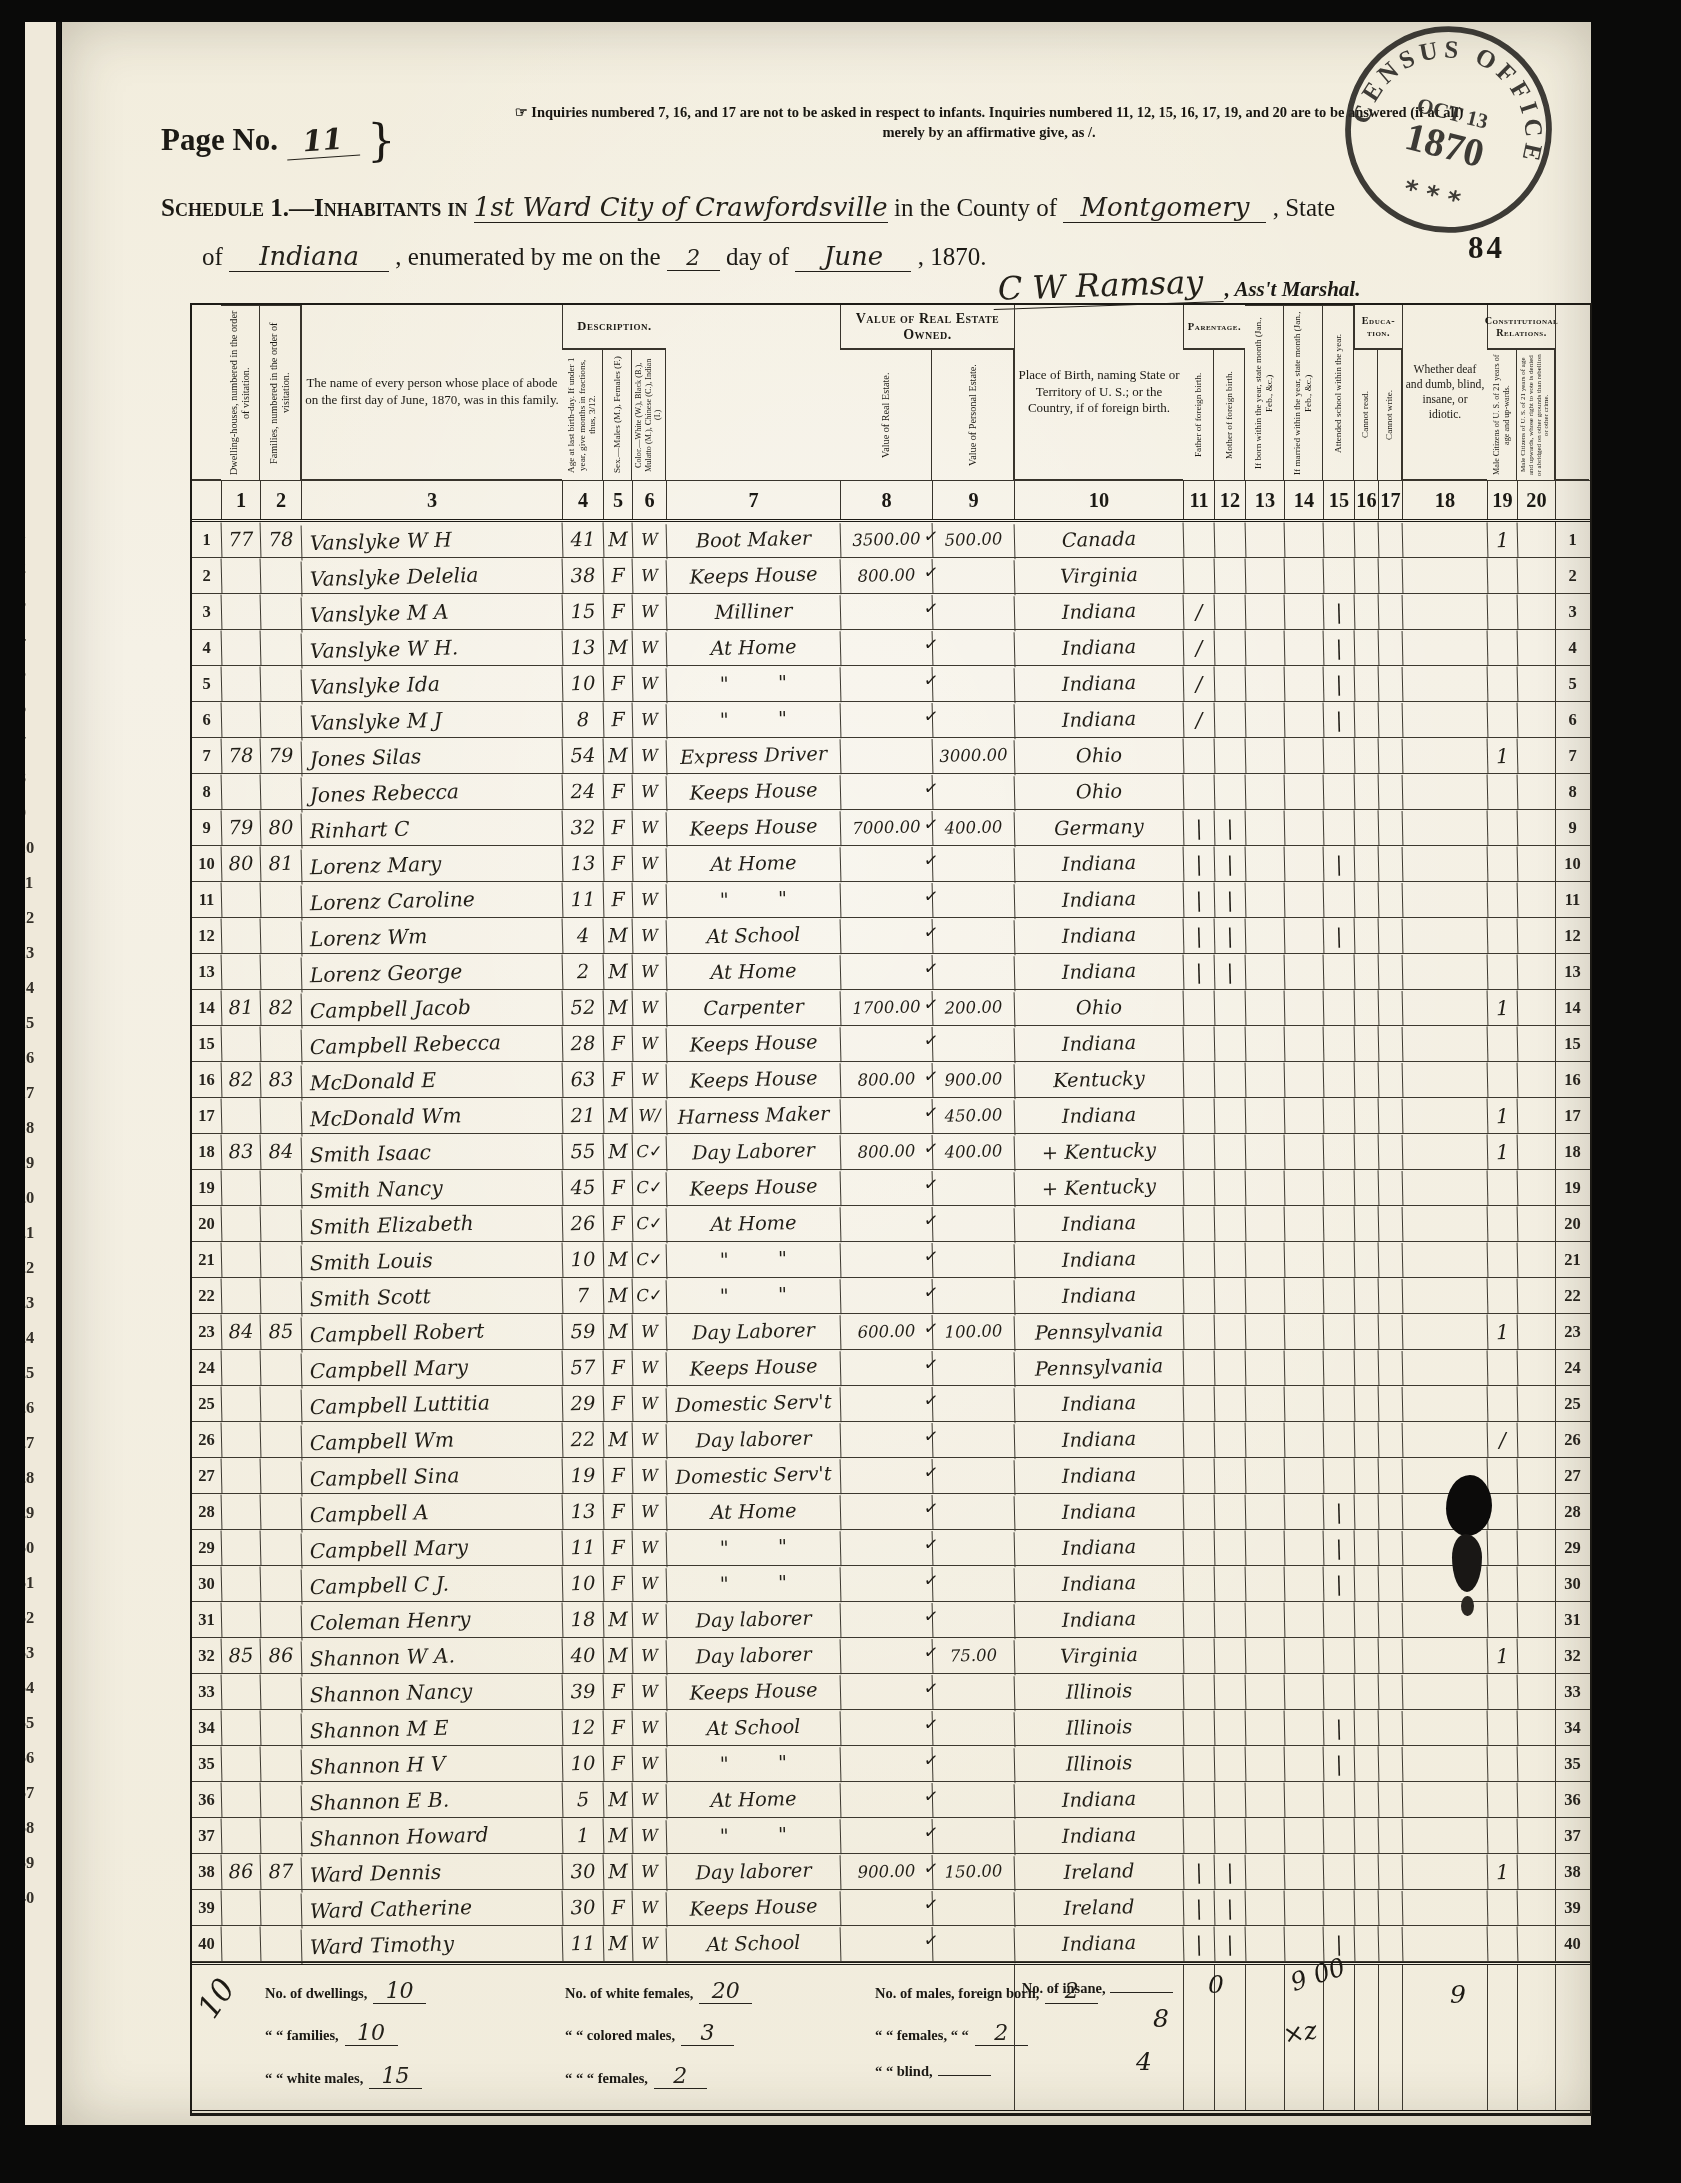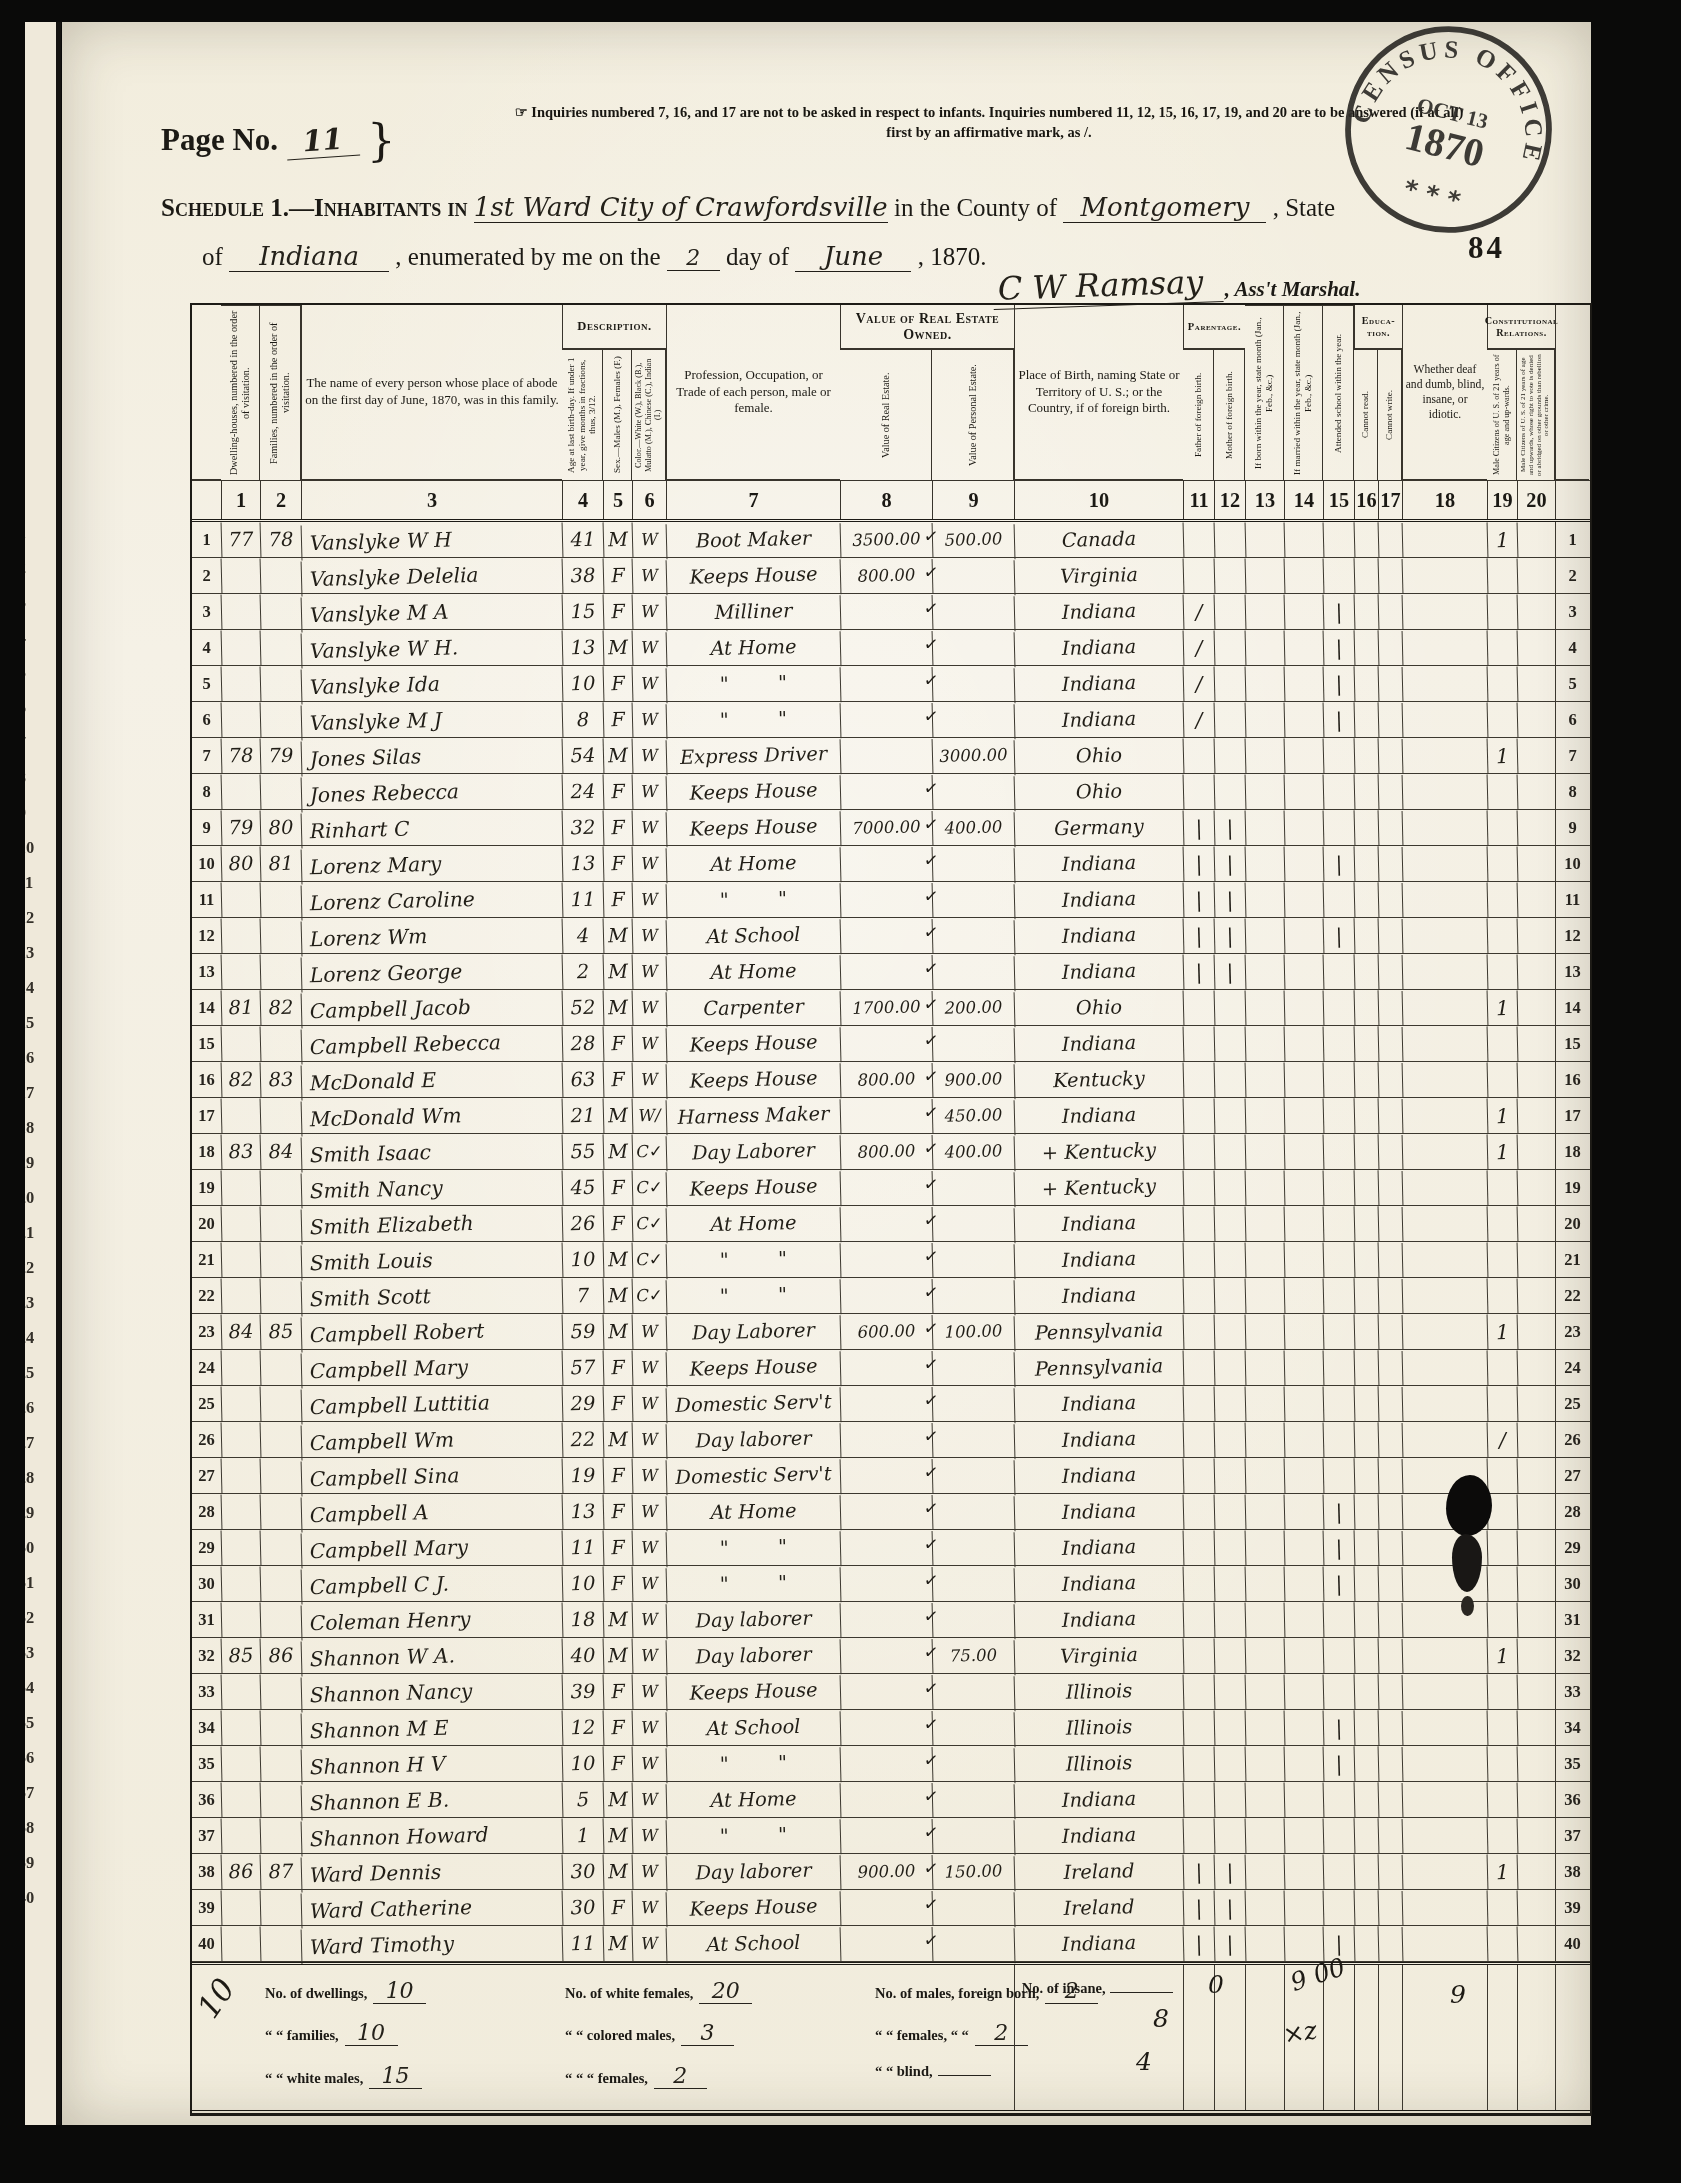--- a/index.html
+++ b/index.html
@@ -142,21 +142,21 @@
   <div class="sheet">
 
     <div class="hline pageno">
       <span>Page No.</span>
       <span class="hw">11</span>
       <span class="brace">}</span>
     </div>
 
     <div class="hline notice">
       <span>☞ Inquiries numbered 7, 16, and 17 are not to be asked in respect to infants.   Inquiries numbered 11, 12, 15, 16, 17, 19, and 20 are to be answered (if at all)</span><br>
-      <span>first by an affirmative mark, as /.</span>
+      <span>merely by an affirmative give, as /.</span>
     </div>
 
     <div class="hline schedline1">
       <span class="smallcap" style="font-weight:700">Schedule 1.—Inhabitants in</span>
       <span class="blank hw" style="min-width:368px">1st Ward City of Crawfordsville</span>
       <span>in the County of</span>
       <span class="blank hw" style="min-width:203px">Montgomery</span>
       <span>, State</span>
     </div>
 
@@ -193,21 +193,20 @@
 
       <div class="grid thead">
         <div class="hc hspan" style="grid-column:1"></div>
         <div class="hc hspan vlab" style="grid-column:2">Dwelling-houses, numbered in the order of visitation.</div>
         <div class="hc hspan vlab" style="grid-column:3">Families, numbered in the order of visitation.</div>
         <div class="hc hspan hlab" style="grid-column:4">The name of every person whose place of abode on the first day of June, 1870, was in this family.</div>
         <div class="hc gcell" style="grid-column:5/8;grid-row:1">Description.</div>
         <div class="hc vlab fsm" style="grid-column:5;grid-row:2">Age at last birth-day. If under 1 year, give months in fractions, thus, 3/12.</div>
         <div class="hc vlab fsm" style="grid-column:6;grid-row:2">Sex.—Males (M.), Females (F.)</div>
         <div class="hc vlab f6" style="grid-column:7;grid-row:2">Color.—White (W.), Black (B.), Mulatto (M.), Chinese (C.), Indian (I.)</div>
-        <div class="hc hspan hlab" style="grid-column:8">Profession, Occupation, or Trade of each person, male or female.</div>
         <div class="hc gcell" style="grid-column:9/11;grid-row:1;font-size:14px">Value of Real Estate Owned.</div>
         <div class="hc vlab" style="grid-column:9;grid-row:2">Value of Real Estate.</div>
         <div class="hc vlab" style="grid-column:10;grid-row:2">Value of Personal Estate.</div>
         <div class="hc hspan hlab" style="grid-column:11">Place of Birth, naming State or Territory of U. S.; or the Country, if of foreign birth.</div>
         <div class="hc gcell" style="grid-column:12/14;grid-row:1;font-size:10.6px">Parentage.</div>
         <div class="hc vlab fsm" style="grid-column:12;grid-row:2">Father of foreign birth.</div>
         <div class="hc vlab fsm" style="grid-column:13;grid-row:2">Mother of foreign birth.</div>
         <div class="hc hspan vlab fsm" style="grid-column:14">If born within the year, state month (Jan., Feb., &amp;c.)</div>
         <div class="hc hspan vlab fsm" style="grid-column:15">If married within the year, state month (Jan., Feb., &amp;c.)</div>
         <div class="hc hspan vlab fsm" style="grid-column:16">Attended school within the year.</div>

